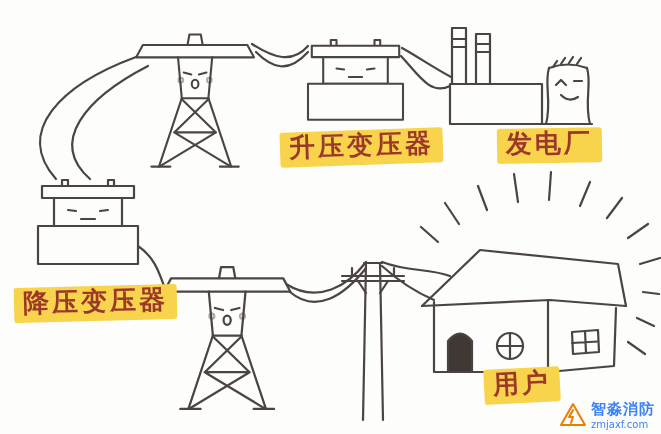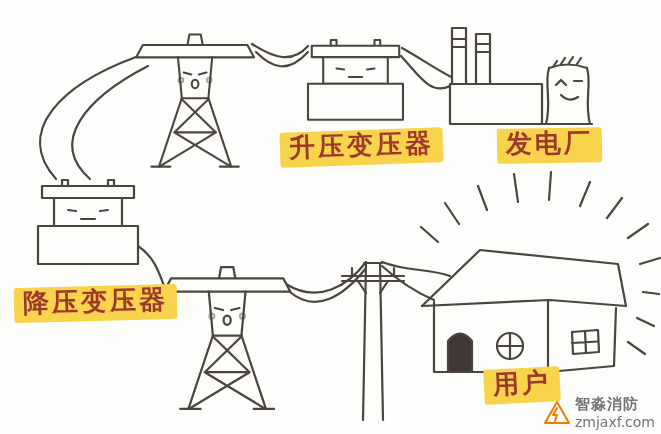--- a/index.html
+++ b/index.html
@@ -18,23 +18,23 @@
     position:absolute; font-weight:bold; font-size:26px;
     letter-spacing:3px; color:#9c382a; background:#f8d44c;
     padding:1px 9px 4px; border-radius:3px; white-space:nowrap;
     line-height:1.15;
   }
   .watermark {
     position:absolute; right:6px; bottom:4px;
     display:flex; align-items:center; gap:5px;
   }
   .wm-logo { stroke:#ee7d00; stroke-width:2; fill:none; stroke-linejoin:round; stroke-linecap:round; }
-  .wm-text { color:#737373; }
+  .wm-text { color:#3b82f6; }
   .wm-brand { font-size:15px; font-weight:bold; letter-spacing:1px; }
-  .wm-url { font-size:14px; }
+  .wm-url { font-size:10px; }
 </style>
 </head>
 <body>
 
 <div class="stage">
 
   <svg class="art" width="661" height="434" viewBox="0 0 661 434">
     <defs>
       <g id="tower">
         <path d="M52,9 L50,20 M64,9 L66,20 M52,9 L64,9"></path>

